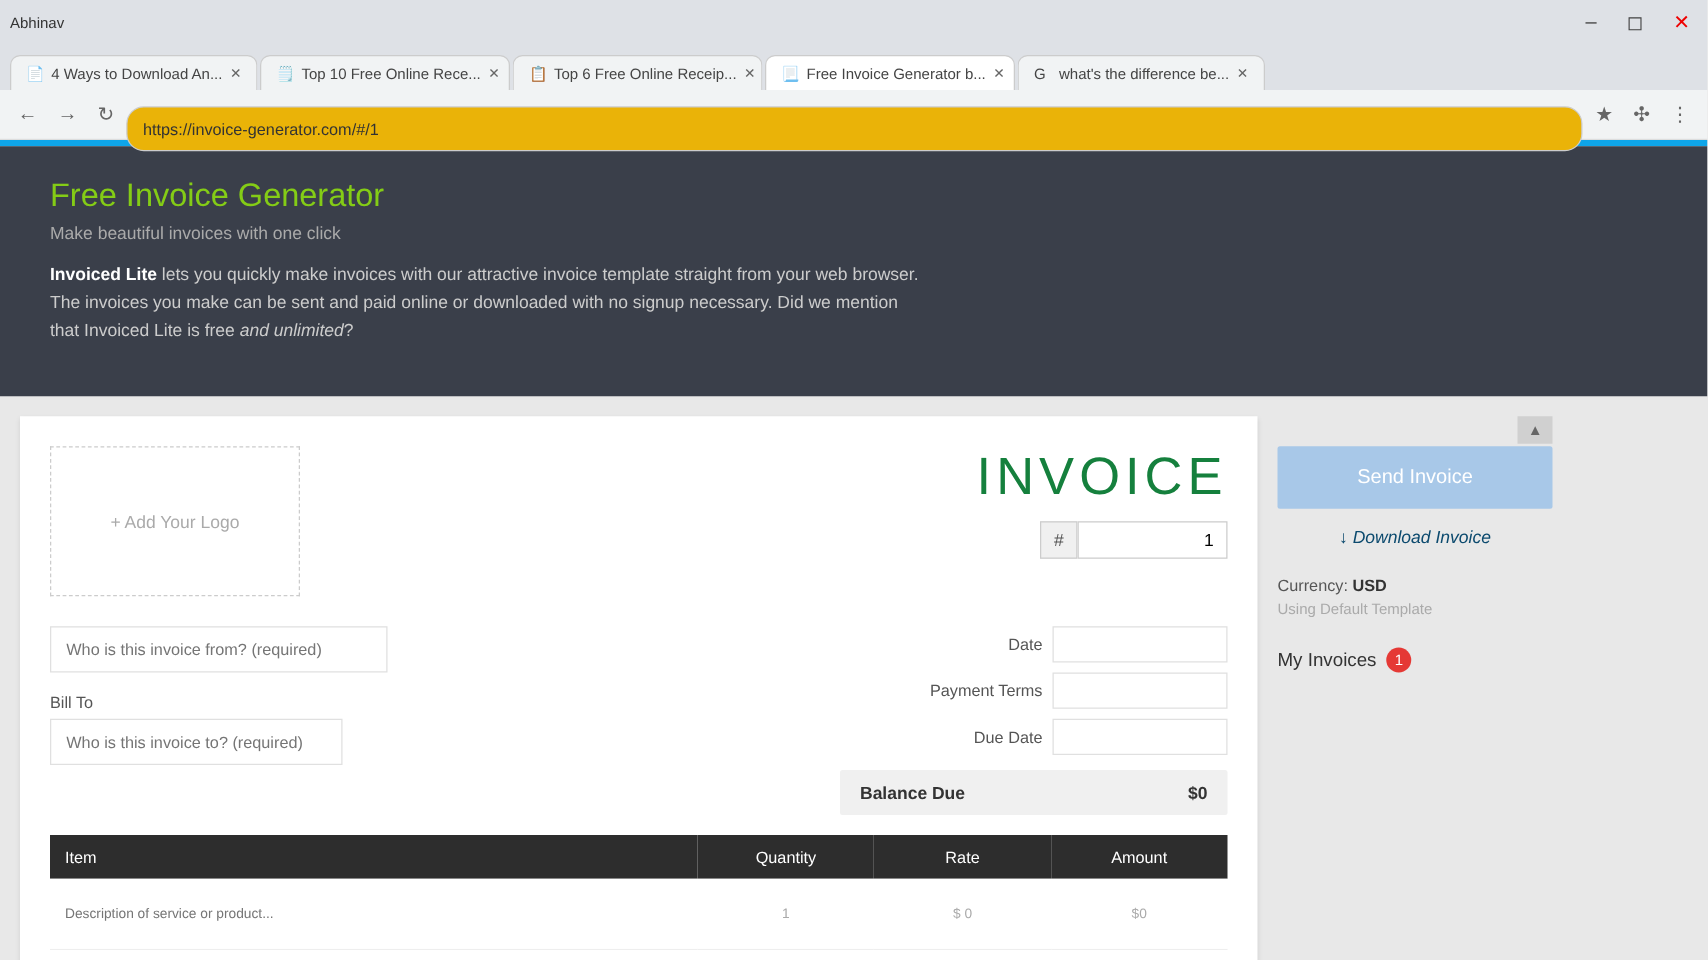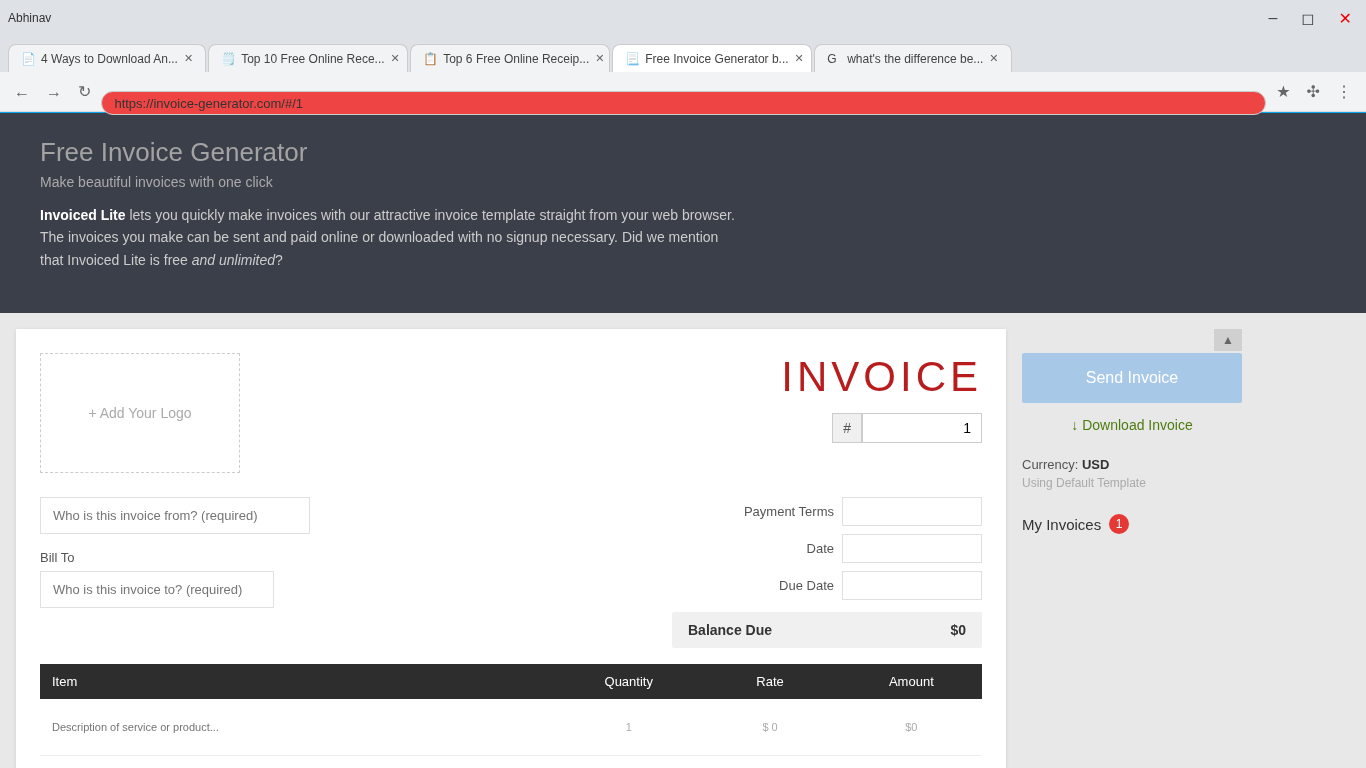--- a/index.html
+++ b/index.html
@@ -1,21 +1,21 @@
 <!DOCTYPE html>
 <html><head>
   <meta charset="utf-8">
   <style>
     * { margin: 0; padding: 0; box-sizing: border-box; }
     body { font-family: Arial, sans-serif; font-size: 14px; background: #e8e8e8; }
 
     
     .browser-chrome {
       background: #f1f3f4;
-      border-bottom: 1px solid #0ea5e9;
+      border-bottom: 5px solid #0ea5e9;
     }
     .title-bar {
       display: flex;
       align-items: center;
       background: #dee1e6;
       height: 36px;
       padding: 0 8px;
     }
     .tab-bar {
       display: flex;
@@ -92,26 +92,26 @@
       background: none;
       border: none;
       cursor: pointer;
       font-size: 16px;
       color: #666;
       padding: 4px 6px;
       border-radius: 50%;
     }
     .address-bar {
       flex: 1;
-      height: 24px;
+      height: 36px;
       border: 1px solid #ccc;
       border-radius: 14px;
       padding: 0 12px;
       font-size: 13px;
-      background: #ef4444;
+      background: #eab308;
       color: #333;
       margin-top: 23px;
     }
     .nav-icons {
       display: flex;
       gap: 4px;
     }
     .nav-icon-btn {
       background: none;
       border: none;
@@ -123,21 +123,21 @@
 
     
     .info-banner {
       background: #3a3f4a;
       color: #ddd;
       padding: 24px 40px;
     }
     .info-banner h1 {
       font-size: 26px;
       font-weight: normal;
-      color: #a3a3a3;
+      color: #84cc16;
       margin-bottom: 6px;
     }
     .info-banner .subtitle {
       font-size: 14px;
       color: #aaa;
       margin-bottom: 14px;
     }
     .info-banner .desc {
       font-size: 14px;
       color: #ccc;
@@ -204,21 +204,21 @@
       font-size: 14px;
       cursor: pointer;
     }
 
     .invoice-header-right {
       text-align: right;
     }
     .invoice-title {
       font-size: 42px;
       font-weight: 300;
-      color: #b91c1c;
+      color: #15803d;
       margin-bottom: 12px;
       letter-spacing: 4px;
     }
     .invoice-num-row {
       display: flex;
       align-items: center;
       justify-content: flex-end;
       gap: 0;
     }
     .hash-box {
@@ -365,27 +365,28 @@
       width: 100%;
       padding: 16px;
       font-size: 16px;
       cursor: pointer;
       border-radius: 2px;
       margin-bottom: 2px;
     }
     .download-invoice-btn {
       background: none;
       border: none;
-      color: #4d7c0f;
+      color: #0c4a6e;
       font-size: 14px;
       cursor: pointer;
       padding: 12px 16px;
       display: block;
       text-align: center;
       width: 100%;
+      font-style: italic;
     }
     .currency-section {
       padding: 12px 0;
       color: #555;
       font-size: 13px;
     }
     .currency-section strong {
       color: #333;
     }
     .using-template {
@@ -504,25 +505,25 @@
 
       <div class="invoice-left">
         <input class="invoice-from-input" type="text" placeholder="Who is this invoice from? (required)" style="">
         <div class="bill-to-label">Bill To</div>
         <input class="bill-to-input" type="text" placeholder="Who is this invoice to? (required)" style="">
       </div>
 
       <div class="invoice-right">
         <div class="invoice-dates">
           <div class="date-row">
-            <span class="date-label">Payment Terms</span>
+            <span class="date-label">Date</span>
             <input class="date-input" type="text" style="">
           </div>
           <div class="date-row">
-            <span class="date-label">Date</span>
+            <span class="date-label">Payment Terms</span>
             <input class="date-input" type="text" style="">
           </div>
           <div class="date-row">
             <span class="date-label">Due Date</span>
             <input class="date-input" type="text" style="">
           </div>
           <div class="balance-due-row">
             <span class="balance-due-label">Balance Due</span>
             <span class="balance-due-value">$0</span>
           </div>

